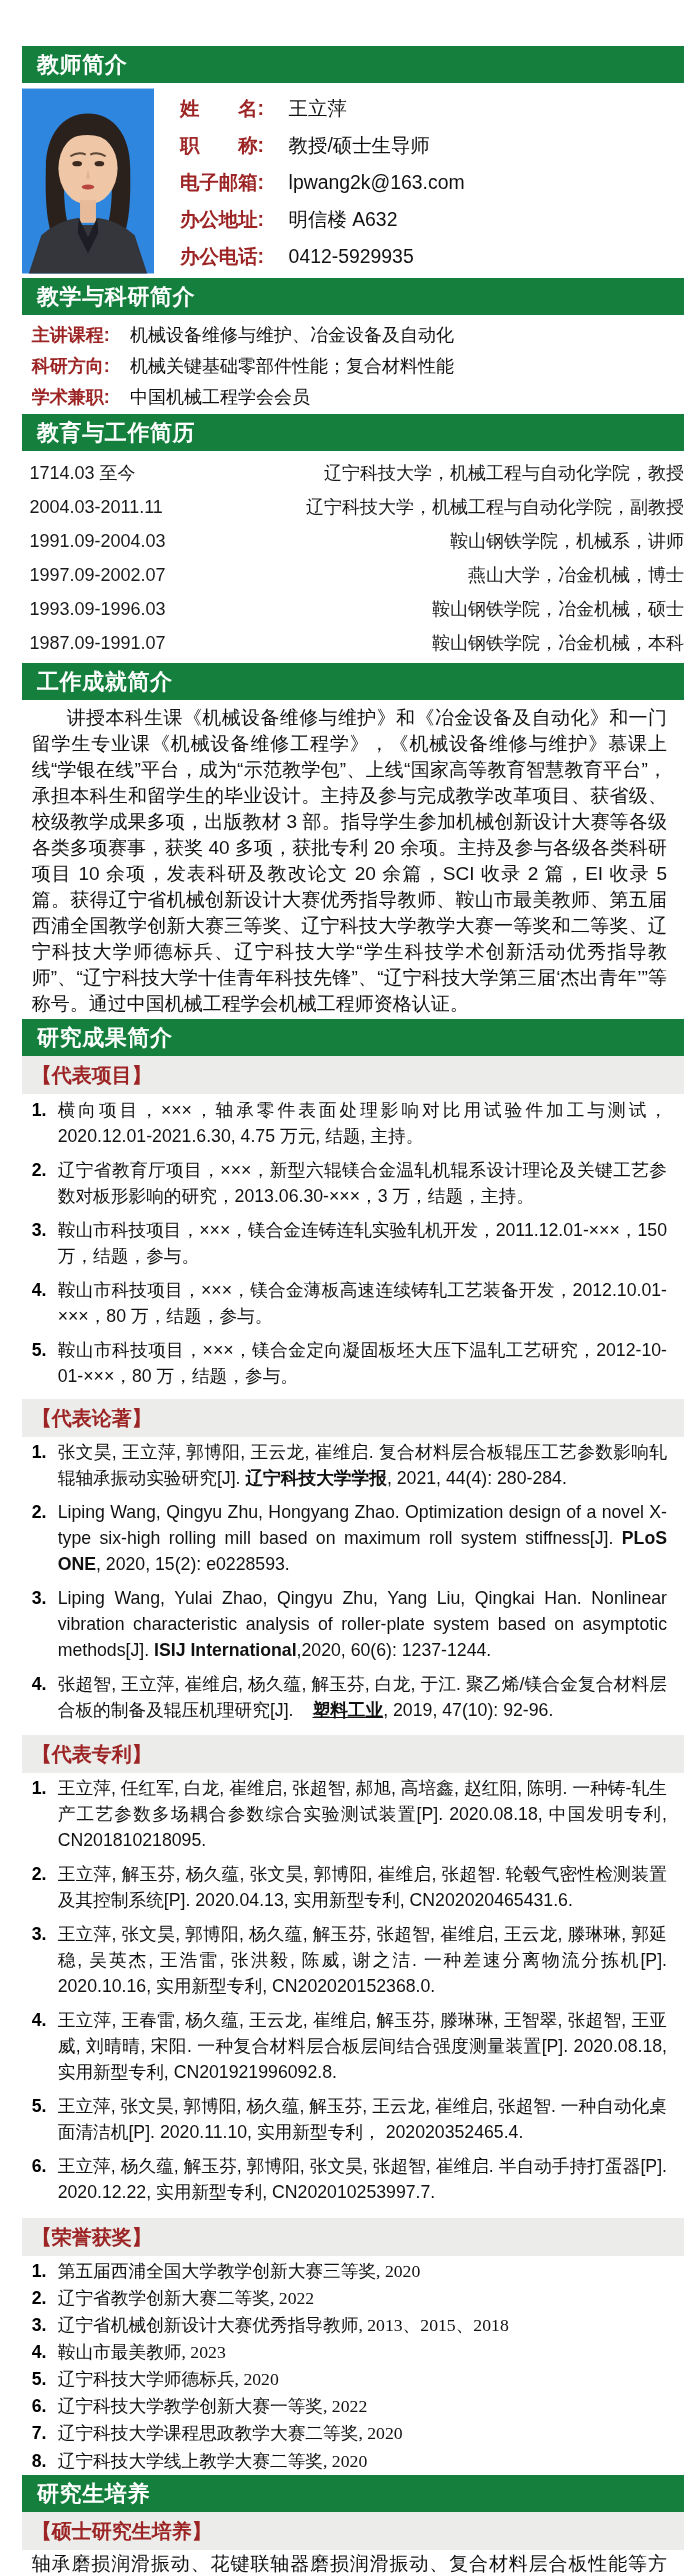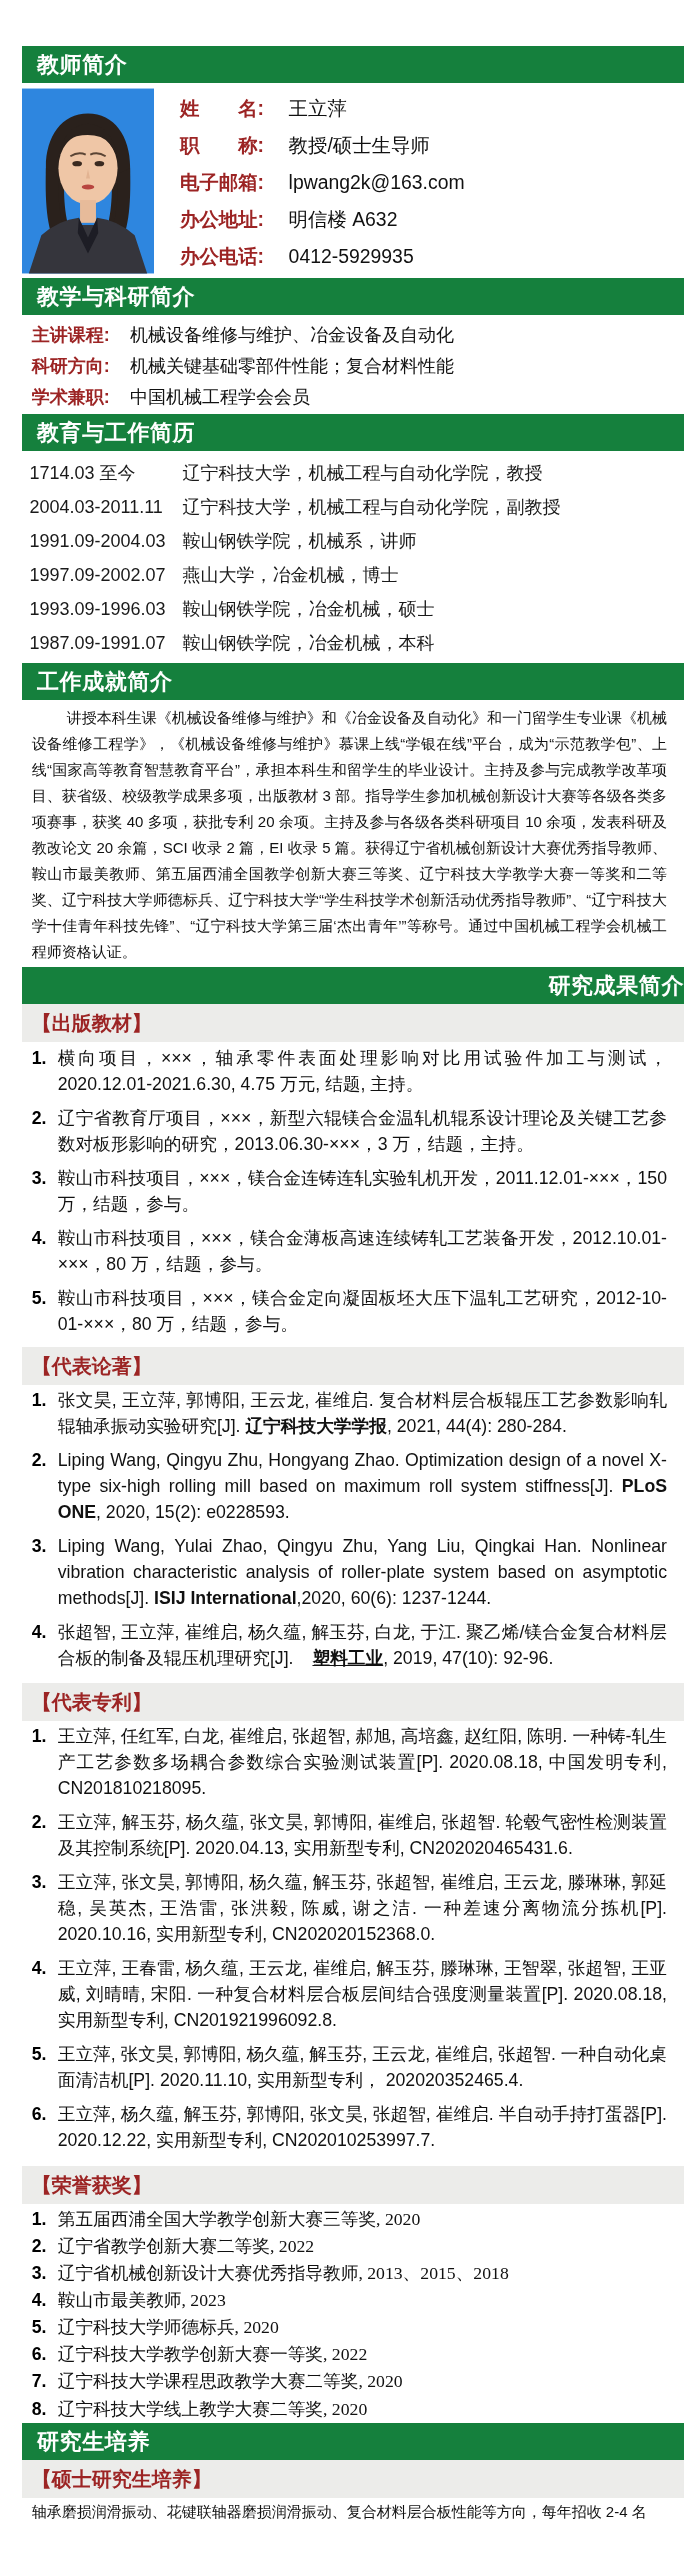--- a/index.html
+++ b/index.html
@@ -12,21 +12,21 @@
 
   .bar {
     height:37px; line-height:37px; background:#15803d; color:#ffffff;
     font-weight:bold; font-size:22px; padding-left:15px; box-sizing:border-box;
     letter-spacing:0.6px;
   }
   #bar-profile { margin-top:46px; }
   #bar-teaching { margin-top:2.3px; }
   #bar-history { margin-top:0.6px; }
   #bar-achievements { margin-top:3.4px; }
-  #bar-research { margin-top:2.9px;text-align:right; }
+  #bar-research { margin-top:2.9px; }
   #bar-graduate { margin-top:0; }
 
   .strip {
     height:38px; line-height:38px; background:#ECECEA; color:#9C2424;
     font-weight:bold; font-size:20px; padding-left:9.7px; box-sizing:border-box;
   }
 
   .profile-row { display:flex; margin-top:5.1px; }
   .photo { width:132px; height:186px; display:block; flex:0 0 132px; }
   .fields { padding:2.3px 0 0 26px; }
@@ -35,24 +35,24 @@
   .field .fvalue { margin-left:12.6px; color:#111; }
 
   .tfields { padding:5.7px 0 0 9.7px; }
   .tfield { height:31px; line-height:31px; font-size:18px; white-space:nowrap; }
   .tfield .flabel { display:inline-block; min-width:88px; color:#9C2424; font-weight:bold; }
   .tfield .fvalue { margin-left:10.3px; color:#111; }
 
   .hrows { padding:4.6px 0 0 7.4px; }
   .hrow { height:34px; line-height:34px; font-size:18px; display:flex; }
   .hrow .period { flex:0 0 153px; }
-  .hrow .detail { flex:1; }
+  .hrow .detail { flex:1;text-align:right; }
 
   .para {
-    font-size:15px; line-height:26px; text-align:justify;
+    font-size:19px; line-height:26px; text-align:justify;
     padding:4.6px 17px 0 9.7px; text-indent:35px; color:#111;
   }
   .para.grad { text-indent:0; padding-top:1.1px; }
 
   .nlist { padding:2.3px 0 2.3px 0; }
   #publications-list { padding-bottom:3.4px; }
   #patents-list { padding-bottom:4.6px; }
   #awards-list { padding-bottom:0; }
   .li { display:flex; margin-bottom:8px; font-size:17.7px; line-height:26px; }
   .li .num { flex:0 0 26px; padding-left:9.7px; font-weight:bold; color:#000; }
@@ -129,21 +129,21 @@
         <span class="period">1987.09-1991.07</span>
         <span class="detail">鞍山钢铁学院，冶金机械，本科</span>
       </div>
     </div>
 
   <div class="bar" id="bar-achievements">工作成就简介</div>
   <div class="para">讲授本科生课《机械设备维修与维护》和《冶金设备及自动化》和一门留学生专业课《机械设备维修工程学》，《机械设备维修与维护》慕课上线“学银在线”平台，成为“示范教学包”、上线“国家高等教育智慧教育平台”，承担本科生和留学生的毕业设计。主持及参与完成教学改革项目、获省级、校级教学成果多项，出版教材 3 部。指导学生参加机械创新设计大赛等各级各类多项赛事，获奖 40 多项，获批专利 20 余项。主持及参与各级各类科研项目 10 余项，发表科研及教改论文 20 余篇，SCI 收录 2 篇，EI 收录 5 篇。获得辽宁省机械创新设计大赛优秀指导教师、鞍山市最美教师、第五届西浦全国教学创新大赛三等奖、辽宁科技大学教学大赛一等奖和二等奖、辽宁科技大学师德标兵、辽宁科技大学“学生科技学术创新活动优秀指导教师”、“辽宁科技大学十佳青年科技先锋”、“辽宁科技大学第三届‘杰出青年’”等称号。通过中国机械工程学会机械工程师资格认证。</div>
 
   <div class="bar" id="bar-research">研究成果简介</div>
 
-  <div class="strip">【出版教材】</div>
+  <div class="strip">【代表项目】</div>
   <div class="nlist" id="projects-list">
       <div class="li">
         <span class="num">1.</span>
         <span class="li-body">横向项目，×××，轴承零件表面处理影响对比用试验件加工与测试，2020.12.01-2021.6.30, 4.75 万元, 结题, 主持。</span>
       </div>
       <div class="li">
         <span class="num">2.</span>
         <span class="li-body">辽宁省教育厅项目，×××，新型六辊镁合金温轧机辊系设计理论及关键工艺参数对板形影响的研究，2013.06.30-×××，3 万，结题，主持。</span>
       </div>
       <div class="li">

